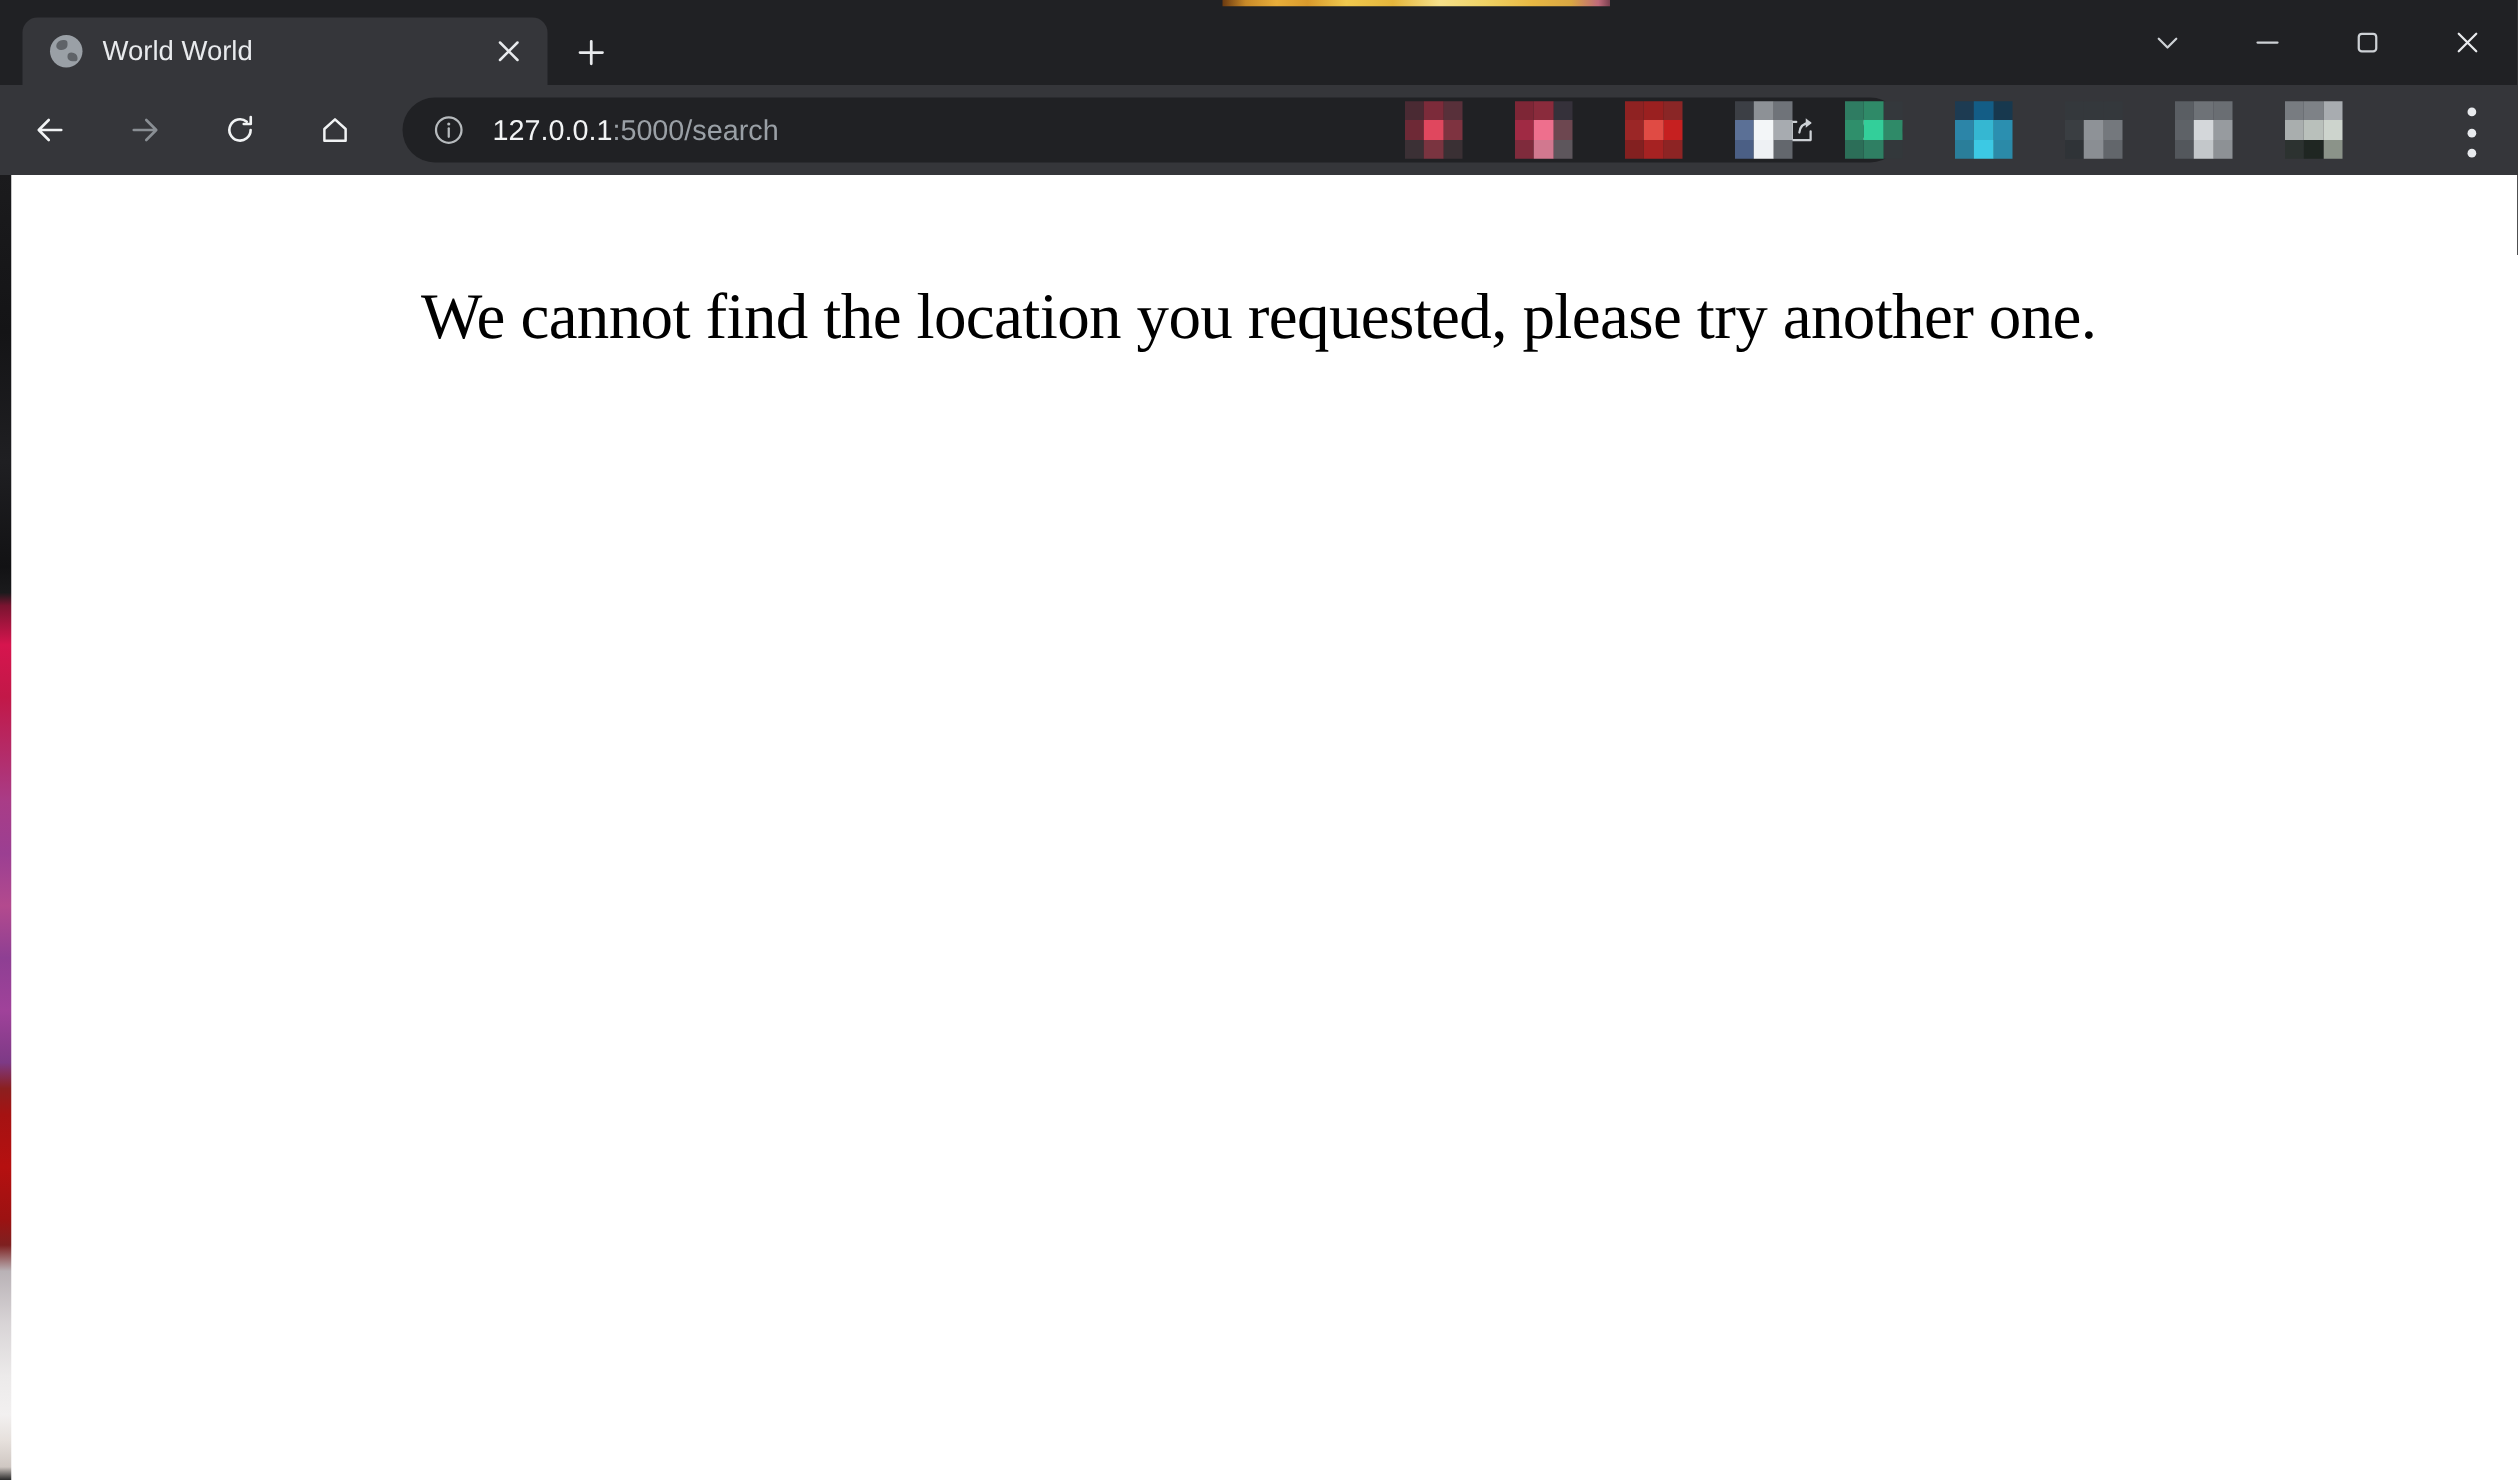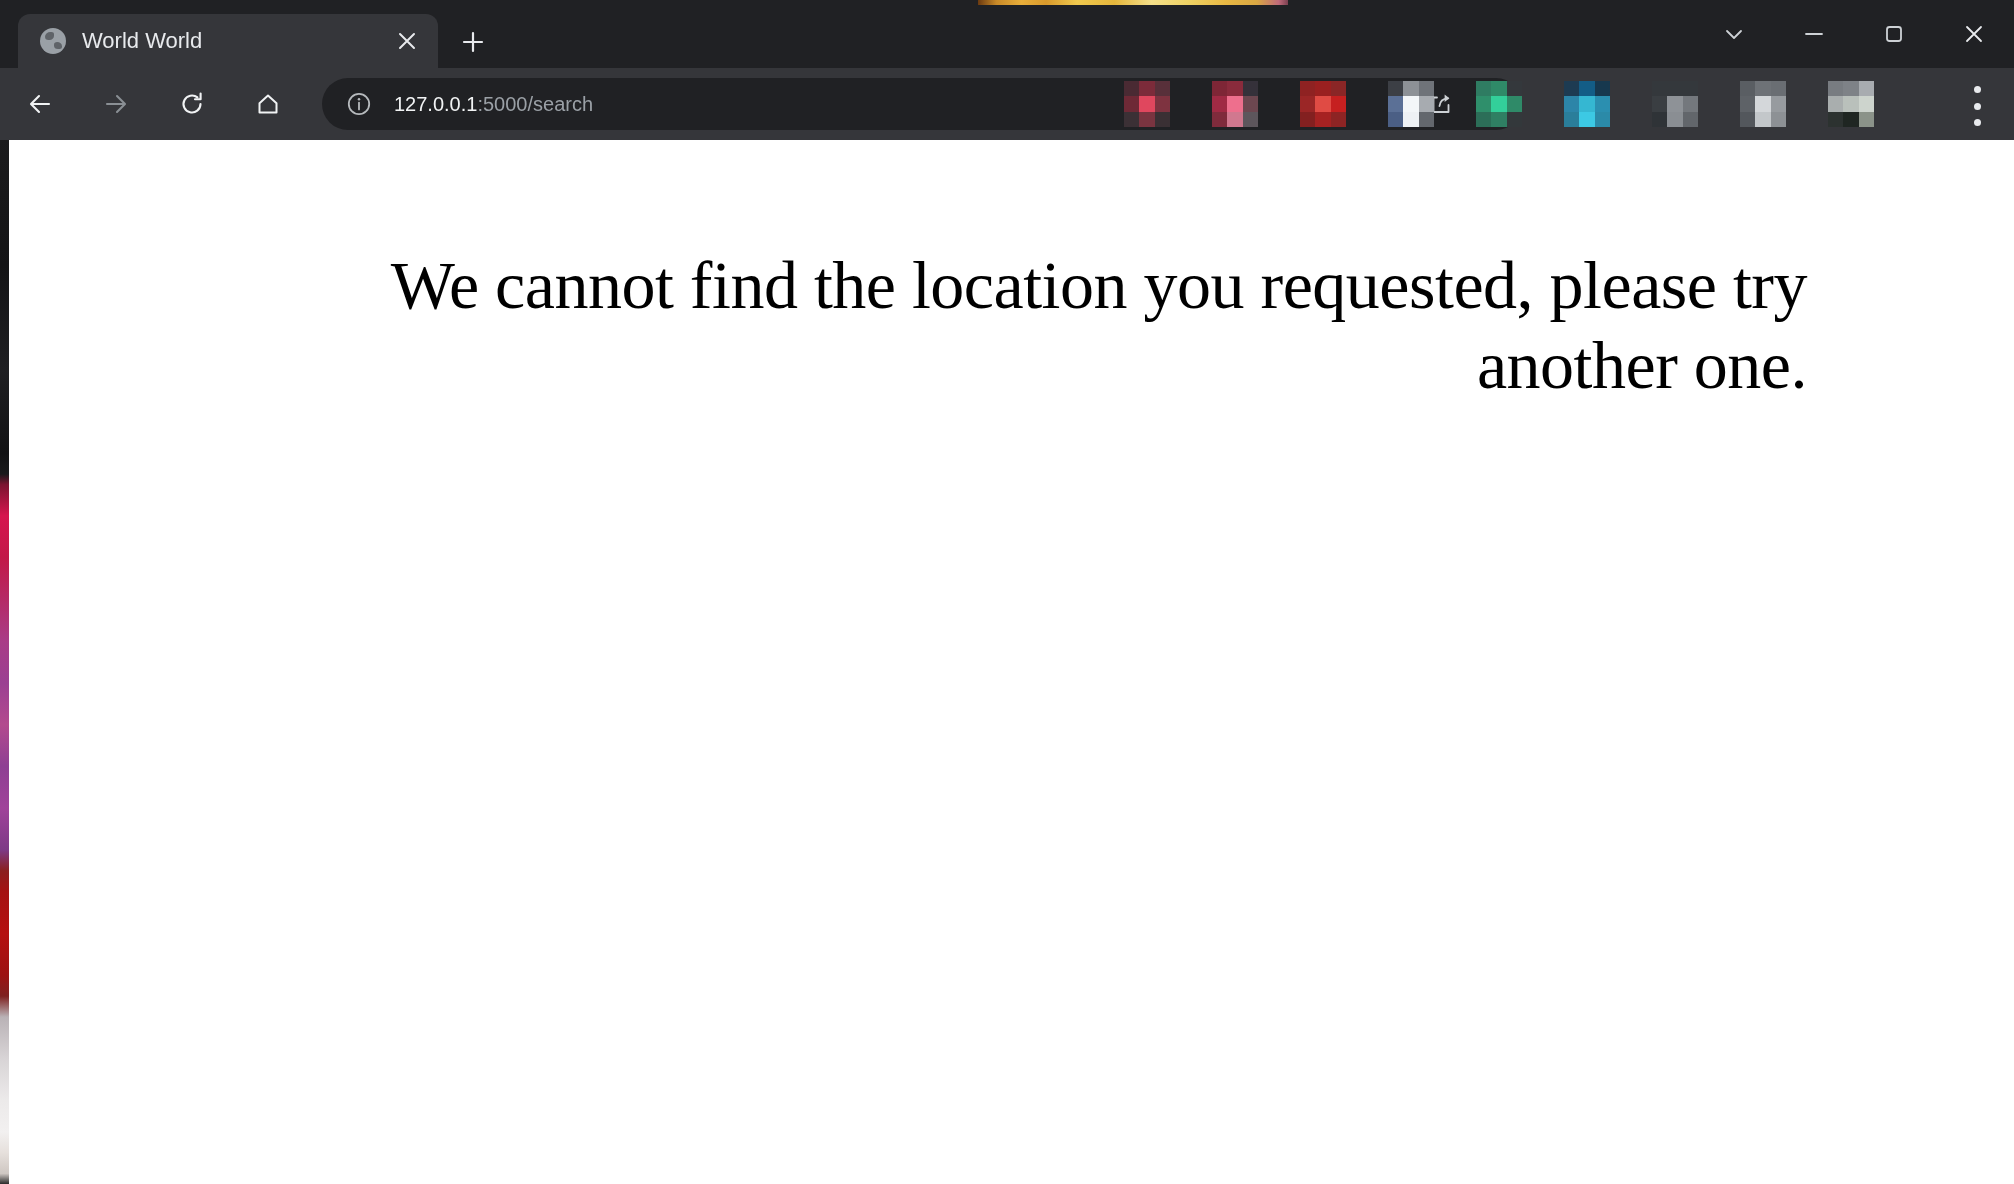--- a/index.html
+++ b/index.html
@@ -180,21 +180,21 @@
     height: 34px;
     flex: 0 0 auto;
     display: flex;
     align-items: center;
     justify-content: center;
   }
 
   .url-text {
     flex: 1 1 auto;
     margin-left: 18px;
-    font-size: 20px;
+    font-size: 23px;
     line-height: 1;
     white-space: nowrap;
     overflow: hidden;
     color: #9aa0a6;
   }
   .url-host { color: #f1f3f4; }
   .url-rest { color: #9aa0a6; }
 
   .omni-action {
     width: 42px;
@@ -285,25 +285,25 @@
 
   .page-inner {
     position: absolute;
     inset: 0;
     display: flex;
     align-items: flex-start;
     justify-content: center;
   }
 
   .error-heading {
-    margin-top: 106px;
+    margin-top: 84px;
     width: 1600px;
-    text-align: right;
+    text-align: center;
     font-family: "Liberation Serif", "DejaVu Serif", serif;
-    font-size: 68px;
+    font-size: 52px;
     line-height: 1.17;
     font-weight: 400;
     color: #000000;
     letter-spacing: -0.5px;
   }
 
 </style>
 </head>
 <body>
 

